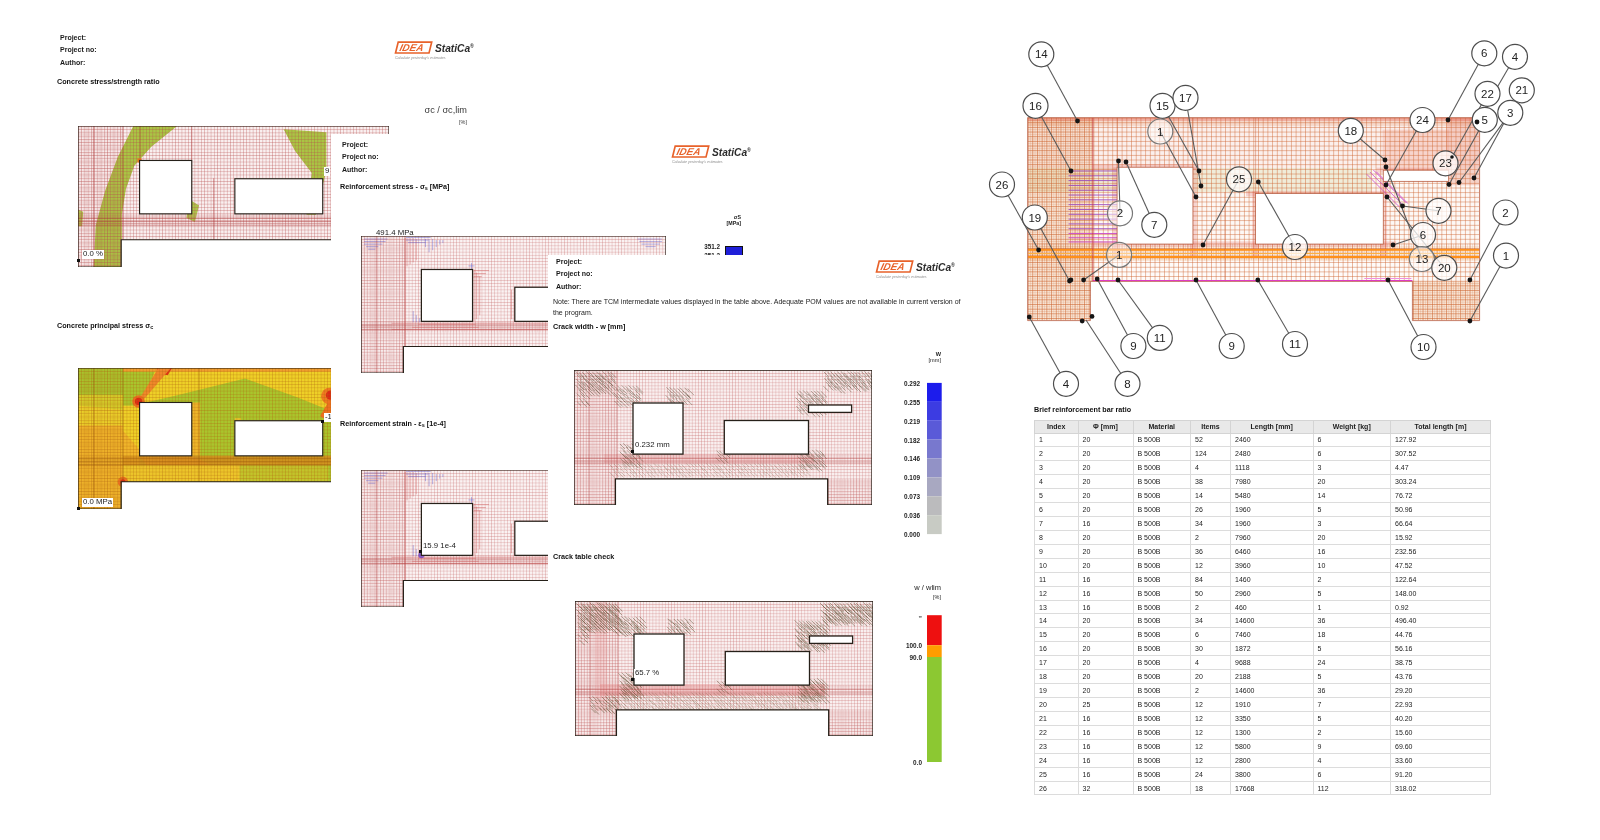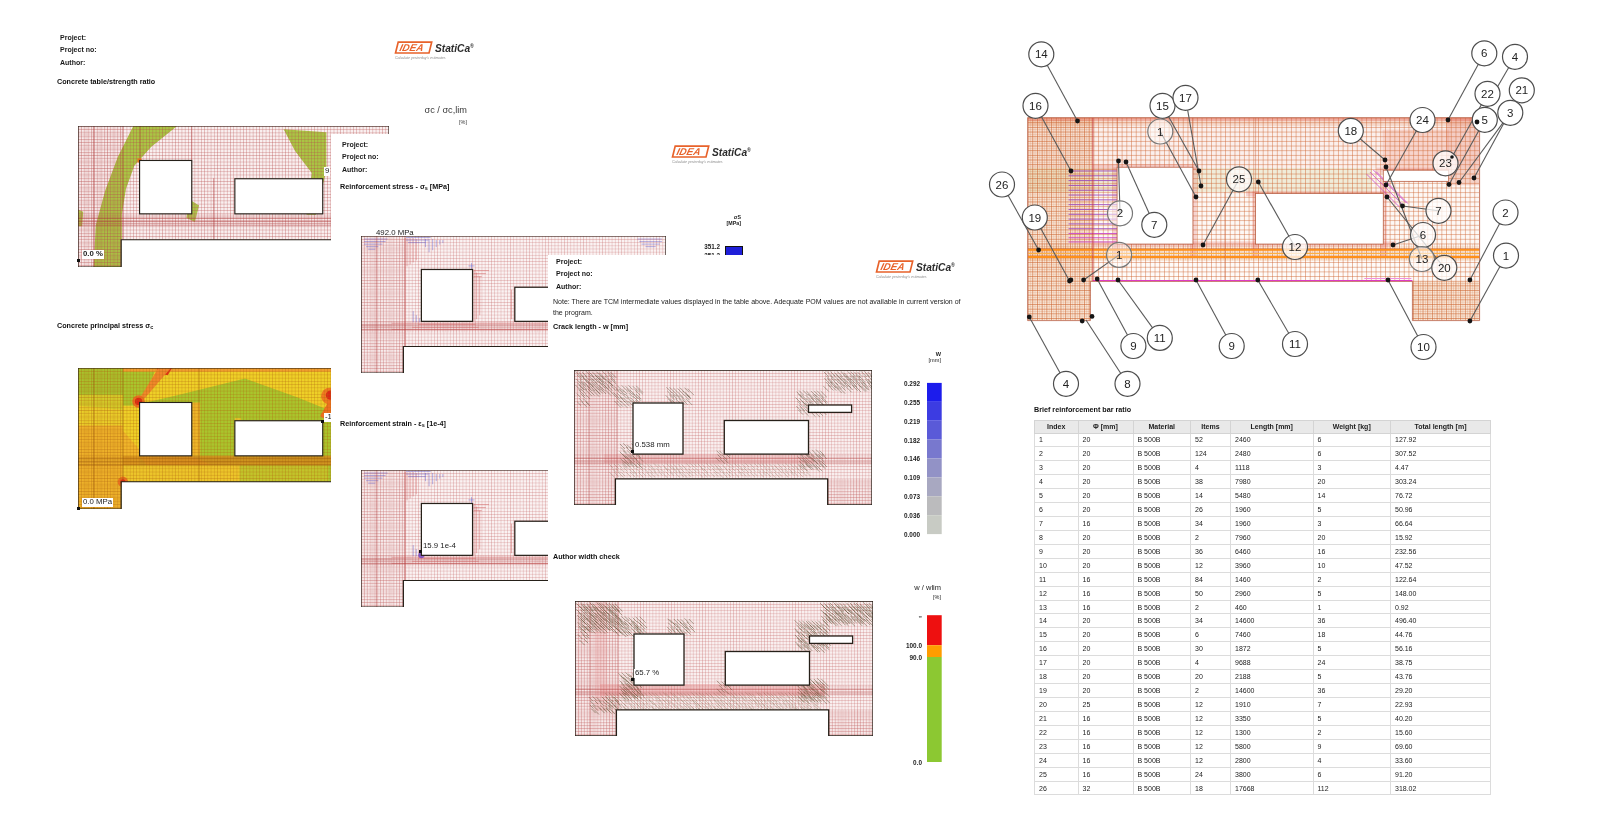--- a/index.html
+++ b/index.html
@@ -55,21 +55,21 @@
     <svg width="90" height="22">
       <g transform="skewX(-14)">
         <rect x="4.5" y="1.2" width="33.5" height="10.8" fill="none" stroke="#e8622a" stroke-width="1.7"></rect>
         <text x="7.5" y="10.4" font-size="9.8" font-weight="bold" font-style="italic" fill="#e8622a" font-family="Liberation Sans" letter-spacing="0.2">IDEA</text>
       </g>
       <text x="41" y="10.6" font-size="10.2" font-weight="bold" font-style="italic" fill="#2b2b2b" font-family="Liberation Sans">StatiCa<tspan font-size="5" dy="-3.2">®</tspan></text>
       <text x="1" y="17.8" font-size="3.6" font-style="italic" fill="#8a8a8a" font-family="Liberation Sans">Calculate yesterday’s estimates</text>
     </svg>
   </div>
 
-  <div class="h1" style="left:57px;top:77px;">Concrete table/strength ratio</div>
+  <div class="h1" style="left:57px;top:77px;">Concrete stress/strength ratio</div>
 
   <div class="abs" style="left:330px;top:105px;width:137px;text-align:right;font-size:9.2px;color:#383838;line-height:10.5px;">σc / σc,lim<br><span style="font-size:5.5px;">[%]</span></div>
 
   <svg class="abs" style="left:78px;top:126px;" width="311" height="141" viewBox="0 0 298 135" preserveAspectRatio="none">
     <g clip-path="url(#wallclip)">
       <rect x="0" y="0" width="298" height="135" fill="#f9efef"></rect>
 
       <g fill="#a4c239">
         <path d="M53 0 L95 0 L70 20 L54 38 L46 60 L42 85 L42 135 L15 135 L17 95 L26 62 L38 30 Z" opacity="0.95"></path>
         <path d="M197 3 L238 6 L238 42 L228 85 L219 85 L224 45 L208 24 Z" opacity="0.95"></path>
@@ -88,21 +88,21 @@
       <rect x="57" y="31" width="4" height="4" fill="#e8731e"></rect>
       <rect x="236" y="44" width="4" height="4" fill="#e8731e"></rect>
     </g>
     <use href="#wallshape" fill="none" stroke="#262019" stroke-width="1.1"></use>
 
     <rect x="59" y="33" width="50" height="51.1" fill="#fff" stroke="#262019" stroke-width="1.1"></rect>
 
     <rect x="150.3" y="50.5" width="84.2" height="33.6" fill="#fff" stroke="#262019" stroke-width="1.1"></rect>
   </svg>
 
-  <div class="mlabel" style="left:82px;top:250px;font-weight:bold;">0.0 %</div>
+  <div class="mlabel" style="left:82px;top:250px;">0.0 %</div>
   <div class="abs" style="left:77px;top:259px;width:3.4px;height:3.4px;background:#111;"></div>
 
   <div class="mlabel" style="left:324px;top:167px;">9</div>
 
   <div class="h1" style="left:57px;top:321px;">Concrete principal stress σ<span style="font-size:5.5px;vertical-align:-1.2px;">c</span></div>
 
   <svg class="abs" style="left:78px;top:368px;" width="311" height="141" viewBox="0 0 298 135" preserveAspectRatio="none">
     <g clip-path="url(#wallclip)">
       <rect x="0" y="0" width="298" height="135" fill="#a9c52c"></rect>
 
@@ -168,21 +168,21 @@
         <rect x="4.5" y="1.2" width="33.5" height="10.8" fill="none" stroke="#e8622a" stroke-width="1.7"></rect>
         <text x="7.5" y="10.4" font-size="9.8" font-weight="bold" font-style="italic" fill="#e8622a" font-family="Liberation Sans" letter-spacing="0.2">IDEA</text>
       </g>
       <text x="41" y="10.6" font-size="10.2" font-weight="bold" font-style="italic" fill="#2b2b2b" font-family="Liberation Sans">StatiCa<tspan font-size="5" dy="-3.2">®</tspan></text>
       <text x="1" y="17.8" font-size="3.6" font-style="italic" fill="#8a8a8a" font-family="Liberation Sans">Calculate yesterday’s estimates</text>
     </svg>
   </div>
 
   <div class="h1" style="left:340px;top:182px;">Reinforcement stress - σ<span style="font-size:5.5px;vertical-align:-1.2px;">s</span> [MPa]</div>
 
-  <div class="mlabel" style="left:375px;top:229px;">492.0 MPa</div>
+  <div class="mlabel" style="left:375px;top:229px;">491.4 MPa</div>
   <div class="abs" style="left:372px;top:238px;width:3.4px;height:3.4px;background:#111;"></div>
 
   <svg class="abs" style="left:361px;top:236px;" width="305" height="137" viewBox="0 0 298 135" preserveAspectRatio="none">
     <g clip-path="url(#wallclip)">
       <rect x="0" y="0" width="298" height="135" fill="#faf2f2"></rect>
       <rect x="0" y="0" width="298" height="135" fill="url(#gridL)"></rect>
       <rect x="0" y="0" width="43" height="135" fill="url(#gridD)"></rect>
       <rect x="253.7" y="108.9" width="44.3" height="26.1" fill="url(#gridD)"></rect>
       <rect x="0" y="84" width="298" height="11" fill="url(#gridD)"></rect>
 
@@ -276,21 +276,21 @@
         <rect x="4.5" y="1.2" width="33.5" height="10.8" fill="none" stroke="#e8622a" stroke-width="1.7"></rect>
         <text x="7.5" y="10.4" font-size="9.8" font-weight="bold" font-style="italic" fill="#e8622a" font-family="Liberation Sans" letter-spacing="0.2">IDEA</text>
       </g>
       <text x="41" y="10.6" font-size="10.2" font-weight="bold" font-style="italic" fill="#2b2b2b" font-family="Liberation Sans">StatiCa<tspan font-size="5" dy="-3.2">®</tspan></text>
       <text x="1" y="17.8" font-size="3.6" font-style="italic" fill="#8a8a8a" font-family="Liberation Sans">Calculate yesterday’s estimates</text>
     </svg>
   </div>
 
   <div class="abs" style="left:553px;top:296px;font-size:7px;color:#222;line-height:11.3px;white-space:nowrap;">Note: There are TCM intermediate values displayed in the table above. Adequate POM values are not available in current version of<br>the program.</div>
 
-  <div class="h1" style="left:553px;top:321.5px;">Crack length - w [mm]</div>
+  <div class="h1" style="left:553px;top:321.5px;">Crack width - w [mm]</div>
 
   <svg class="abs" style="left:574.3px;top:370px;" width="298" height="135" viewBox="0 0 298 135">
     <g clip-path="url(#wallclip)">
       <rect x="0" y="0" width="298" height="135" fill="#f9efef"></rect>
       <rect x="0" y="0" width="298" height="135" fill="url(#gridL)"></rect>
       <rect x="0" y="0" width="43" height="135" fill="url(#gridD)"></rect>
       <rect x="253.7" y="108.9" width="44.3" height="26.1" fill="url(#gridD)"></rect>
       <rect x="0" y="84" width="298" height="11" fill="url(#gridD)"></rect>
 
       <rect x="30" y="84" width="210" height="9" fill="rgba(225,130,130,0.25)"></rect>
@@ -316,21 +316,21 @@
     </g>
     <use href="#wallshape" fill="none" stroke="#262019" stroke-width="1.3"></use>
 
     <rect x="59" y="33" width="50" height="51.1" fill="#fff" stroke="#262019" stroke-width="1.3"></rect>
 
     <rect x="150.3" y="50.5" width="84.2" height="33.6" fill="#fff" stroke="#262019" stroke-width="1.3"></rect>
 
     <rect x="234.5" y="35" width="43.1" height="7.4" fill="#fff" stroke="#262019" stroke-width="1.3"></rect>
   </svg>
 
-  <div class="mlabel" style="left:634px;top:441px;">0.538 mm</div>
+  <div class="mlabel" style="left:634px;top:441px;">0.232 mm</div>
   <div class="abs" style="left:630.5px;top:449.5px;width:3.4px;height:3.4px;background:#111;"></div>
 
   <div class="abs" style="left:900px;top:351px;width:41px;text-align:right;font-size:5.6px;font-weight:bold;color:#222;">W<br><span style="font-weight:normal;">[mm]</span></div>
 
   <svg class="abs" style="left:885px;top:378px;" width="60" height="162">
     <g font-family="Liberation Sans" font-size="6.4" font-weight="bold" fill="#222" text-anchor="end">
       <text x="35" y="7.8">0.292</text>
       <text x="35" y="26.7">0.255</text>
       <text x="35" y="45.6">0.219</text>
       <text x="35" y="64.5">0.182</text>
@@ -345,21 +345,21 @@
       <rect x="42" y="23.8" width="14.7" height="18.9" fill="#3c3ce2"></rect>
       <rect x="42" y="42.7" width="14.7" height="18.9" fill="#5a5ad8"></rect>
       <rect x="42" y="61.6" width="14.7" height="18.9" fill="#7878ce"></rect>
       <rect x="42" y="80.5" width="14.7" height="18.9" fill="#9292c6"></rect>
       <rect x="42" y="99.4" width="14.7" height="18.9" fill="#a8a8c1"></rect>
       <rect x="42" y="118.3" width="14.7" height="18.9" fill="#bbbbbd"></rect>
       <rect x="42" y="137.2" width="14.7" height="18.9" fill="#c8cbc4"></rect>
     </g>
   </svg>
 
-  <div class="h1" style="left:553px;top:552px;">Author width check</div>
+  <div class="h1" style="left:553px;top:552px;">Crack table check</div>
 
   <svg class="abs" style="left:574.7px;top:601px;" width="298" height="135" viewBox="0 0 298 135">
     <g clip-path="url(#wallclip)">
       <rect x="0" y="0" width="298" height="135" fill="#f9efef"></rect>
       <rect x="0" y="0" width="298" height="135" fill="url(#gridL)"></rect>
       <rect x="0" y="0" width="43" height="135" fill="url(#gridD)"></rect>
       <rect x="253.7" y="108.9" width="44.3" height="26.1" fill="url(#gridD)"></rect>
       <rect x="0" y="84" width="298" height="11" fill="url(#gridD)"></rect>
 
       <rect x="25" y="83" width="225" height="12" fill="rgba(228,135,135,0.35)"></rect>

